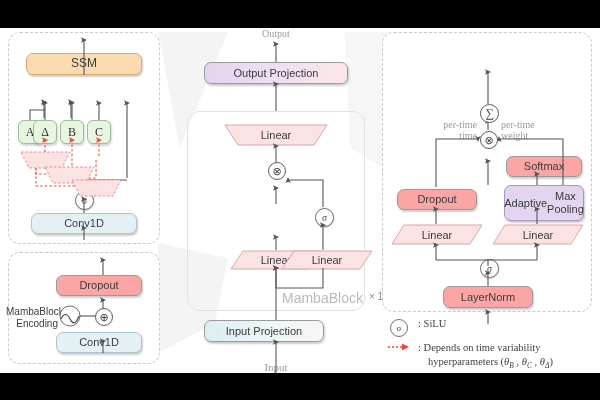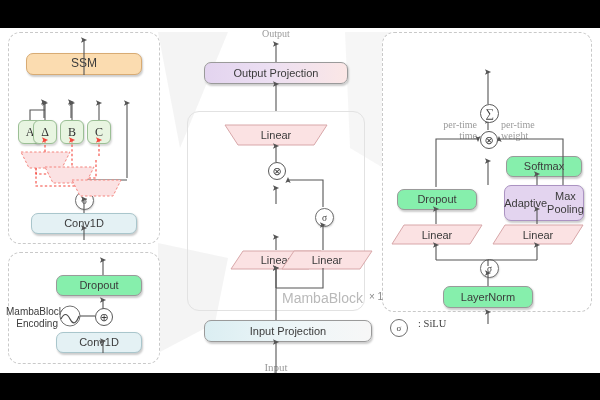--- a/index.html
+++ b/index.html
@@ -2,21 +2,21 @@
 <html><head>
 <meta charset="utf-8">
 <style>
   html,body{margin:0;padding:0;background:#000;}
   #stage{position:relative;width:600px;height:400px;background:#000;overflow:hidden;
          font-family:"Liberation Sans",sans-serif;}
   #canvas{position:absolute;left:0;top:28px;width:600px;height:345px;background:#ffffff;overflow:hidden;}
   svg.layer{position:absolute;left:0;top:0;width:600px;height:345px;overflow:visible;}
   .node{position:absolute;box-sizing:border-box;display:flex;align-items:center;justify-content:center;
         text-align:center;color:#3b3b3b;}
-  .rbox{border:1px solid #9a9a9a;border-radius:7px;background:#86efac;
+  .rbox{border:1px solid #9a9a9a;border-radius:7px;background:#fca5a5;
         box-shadow:1px 1.5px 2px rgba(0,0,0,.20);font-size:11px;line-height:1.15;}
   .panel{position:absolute;box-sizing:border-box;border:1.2px dashed #c9c9c9;border-radius:12px;background:#fff;}
   .innerpanel{position:absolute;box-sizing:border-box;border:1px solid #e2e2e2;border-radius:12px;background:transparent;}
   .lbl{position:absolute;color:#9b9b9b;font-family:"Liberation Serif",serif;}
   .lbl-sans{position:absolute;color:#b3b3b3;font-family:"Liberation Sans",sans-serif;}
   .sig{position:absolute;width:17px;height:17px;border-radius:50%;border:1px solid #6f6f6f;background:#fff;
        display:flex;align-items:center;justify-content:center;font-family:"Liberation Serif",serif;
        font-size:9.5px;color:#444;box-shadow:0.5px 1px 1.5px rgba(0,0,0,.18);}
   .op{position:absolute;width:16px;height:16px;border-radius:50%;border:1px solid #5a5a5a;background:#fff;
       display:flex;align-items:center;justify-content:center;font-size:11px;color:#3a3a3a;z-index:5;}
@@ -175,21 +175,21 @@
         <polygon points="13,1 91,1 79,19 1,19" fill="#fbe2e3" stroke="#d8a7a9" stroke-width="1"></polygon>
       </svg>
       <span style="position:relative;font-size:11px;color:#3b3b3b;">Linear</span>
     </div>
 
     <div class="sig" style="left:315px;top:180px;">σ</div>
 
     <div class="lbl-sans" style="left:282px;top:262px;font-size:14px;color:#b9b9b9;">MambaBlock</div>
     <div class="lbl-sans" style="left:369px;top:263px;font-size:10px;color:#8a8a8a;">× 1</div>
 
-    <div class="node rbox" style="left:204px;top:292px;width:168px;height:22px;background:linear-gradient(90deg,#dbeef2 0%,#eef6f8 55%,#f7f7f7 100%);">Input Projection</div>
+    <div class="node rbox" style="left:204px;top:292px;width:120px;height:22px;background:linear-gradient(90deg,#dbeef2 0%,#eef6f8 55%,#f7f7f7 100%);">Input Projection</div>
 
     <div class="node rbox" style="left:26px;top:25px;width:116px;height:22px;background:#fbdcb0;border:1px solid #d8ab73;font-size:12px;">SSM</div>
 
     <div class="gnode" style="left:18px;top:92px;">A</div>
     <div class="gnode" style="left:33px;top:92px;">Δ</div>
     <div class="gnode" style="left:60px;top:92px;">B</div>
     <div class="gnode" style="left:87px;top:92px;">C</div>
 
     <svg class="layer" style="z-index:3">
       <g fill="#fbe2e3" stroke="#f4857e" stroke-width="1" stroke-dasharray="2.4,2">
@@ -258,17 +258,31 @@
 
     <div class="node rbox" style="left:443px;top:258px;width:90px;height:22px;">LayerNorm</div>
 
     <div class="legend" style="left:386px;top:290px;width:210px;">
       <div class="legend-row">
         <span class="legend-key">
           <span class="lgsig">σ</span>
         </span>
         <span>: SiLU</span>
       </div>
+      <div class="legend-row">
+        <span class="legend-key">
+          <svg width="24" height="10">
+            <line x1="1" y1="5" x2="15" y2="5" stroke="#f4463c" stroke-width="1.4" stroke-dasharray="2.2,1.8"></line>
+            <polygon points="15,1.5 22,5 15,8.5" fill="#f4463c"></polygon>
+          </svg>
+        </span>
+        <span style="line-height:1.3;">
+          <span>: Depends on time variability</span><br>
+          <span style="padding-left:10px;" class="mono-note">
+            <span>hyperparameters (</span><span style="font-style:italic;">θ<sub>B</sub> , θ<sub>C</sub> , θ<sub>Δ</sub></span><span>)</span>
+          </span>
+        </span>
+      </div>
 
     </div>
 
   </div>
 </div>
 
 </body></html>

